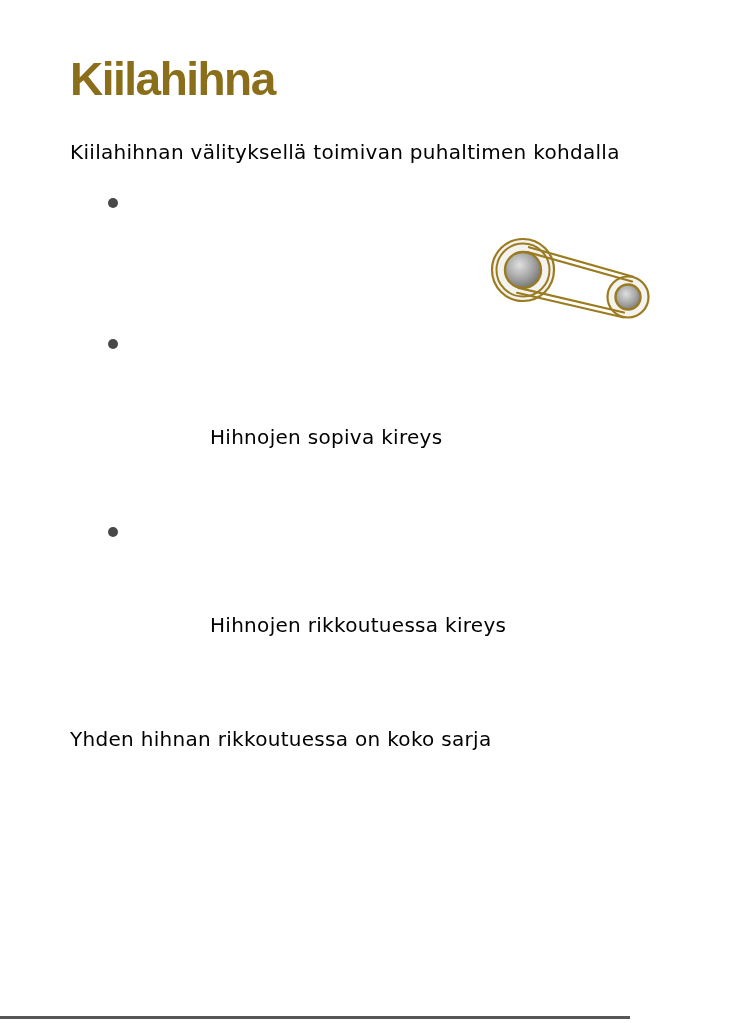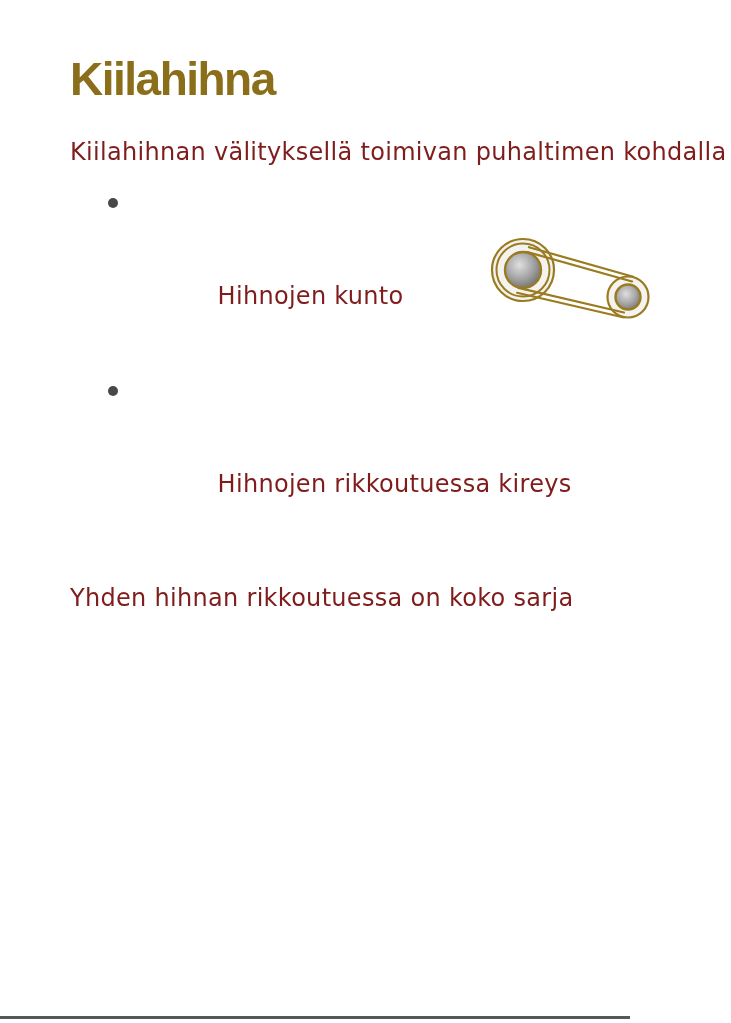--- a/index.html
+++ b/index.html
@@ -18,22 +18,22 @@
     margin: 0;
     padding: 56px 0 0 70px;
     font-family: "Liberation Sans", sans-serif;
     font-size: 46px;
     line-height: 46px;
     font-weight: 700;
     letter-spacing: -1.5px;
     color: #8b6e19;
   }
   .body-text {
-    color: #7f1d1d;
-    font-size: 24px;
+    color: #000000;
+    font-size: 20px;
   }
   .line {
     line-height: 46px;
     white-space: pre;
     letter-spacing: 0.3px;
   }
   .intro {
     margin: 27px 0 0 70px;
   }
   .bullet-list {
@@ -76,21 +76,24 @@
 
   <h1 class="title">Kiilahihna</h1>
 
   <div class="intro body-text">
     <div class="line">Kiilahihnan välityksellä toimivan puhaltimen kohdalla</div>
   </div>
 
   <ul class="bullet-list body-text">
     <li>
       <span class="bullet-dot"></span>
-      <span>Hihnojen kunto</span>
+    </li>
+    <li>
+      <span class="bullet-dot"></span>
+      <span>Hihnojen sopiva kireys</span>
     </li>
     <li>
       <span class="bullet-dot"></span>
       <span>Hihnojen rikkoutuessa kireys</span>
     </li>
   </ul>
 
   <div class="para2 body-text">
     <div class="line">Yhden hihnan rikkoutuessa on koko sarja</div>
 

